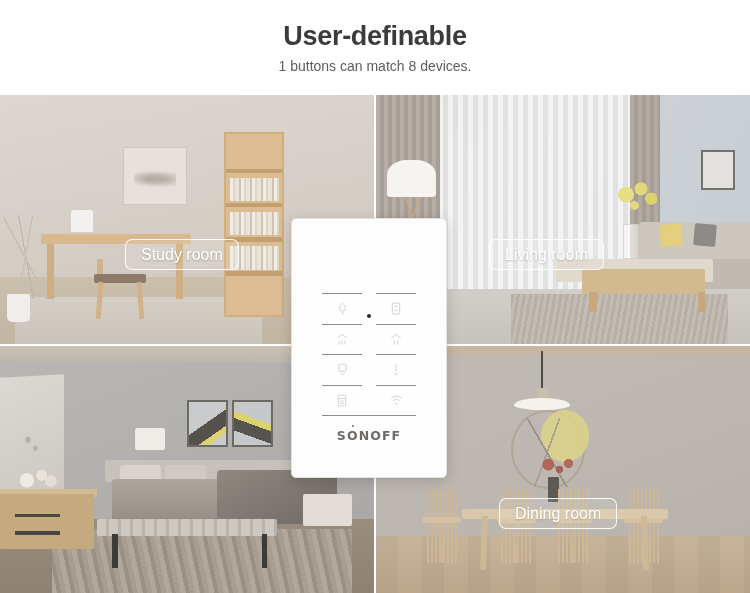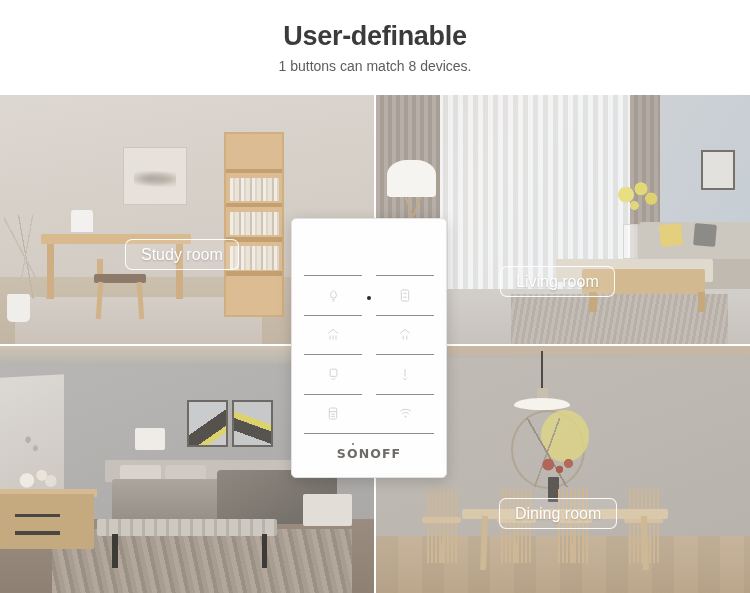--- a/index.html
+++ b/index.html
@@ -268,36 +268,36 @@
     padding: 0 15px;
     border: 1.4px solid rgba(255,255,255,.92);
     border-radius: 7px;
     background: rgba(255,255,255,.10);
     color: #ffffff;
     font-size: 16px;
     white-space: nowrap;
     text-shadow: 0 1px 2px rgba(0,0,0,.22);
   }
   .label-study  { left: 125px; top: 239px; }
-  .label-living { left: 500px; top: 239px; margin-top: 27px; }
+  .label-living { left: 489px; top: 239px; }
   .label-bed    { left: 126px; top: 462px; }
   .label-dining { left: 499px; top: 462px; margin-top: 36px; }
 
   
   .panel {
     position: absolute;
     left: 291px;
     top: 218px;
     width: 156px;
     height: 260px;
     background: #fdfdfd;
     border: 1px solid #e2e2e2;
     border-radius: 5px;
     box-shadow: 0 3px 14px rgba(0,0,0,.17);
-    padding: 4px;
+    padding: 22px;
   }
   .panel-inner {
     position: relative;
     width: 100%;
     height: 100%;
     background: #fefefe;
     border-radius: 3px;
     display: flex;
     flex-direction: column;
   }

